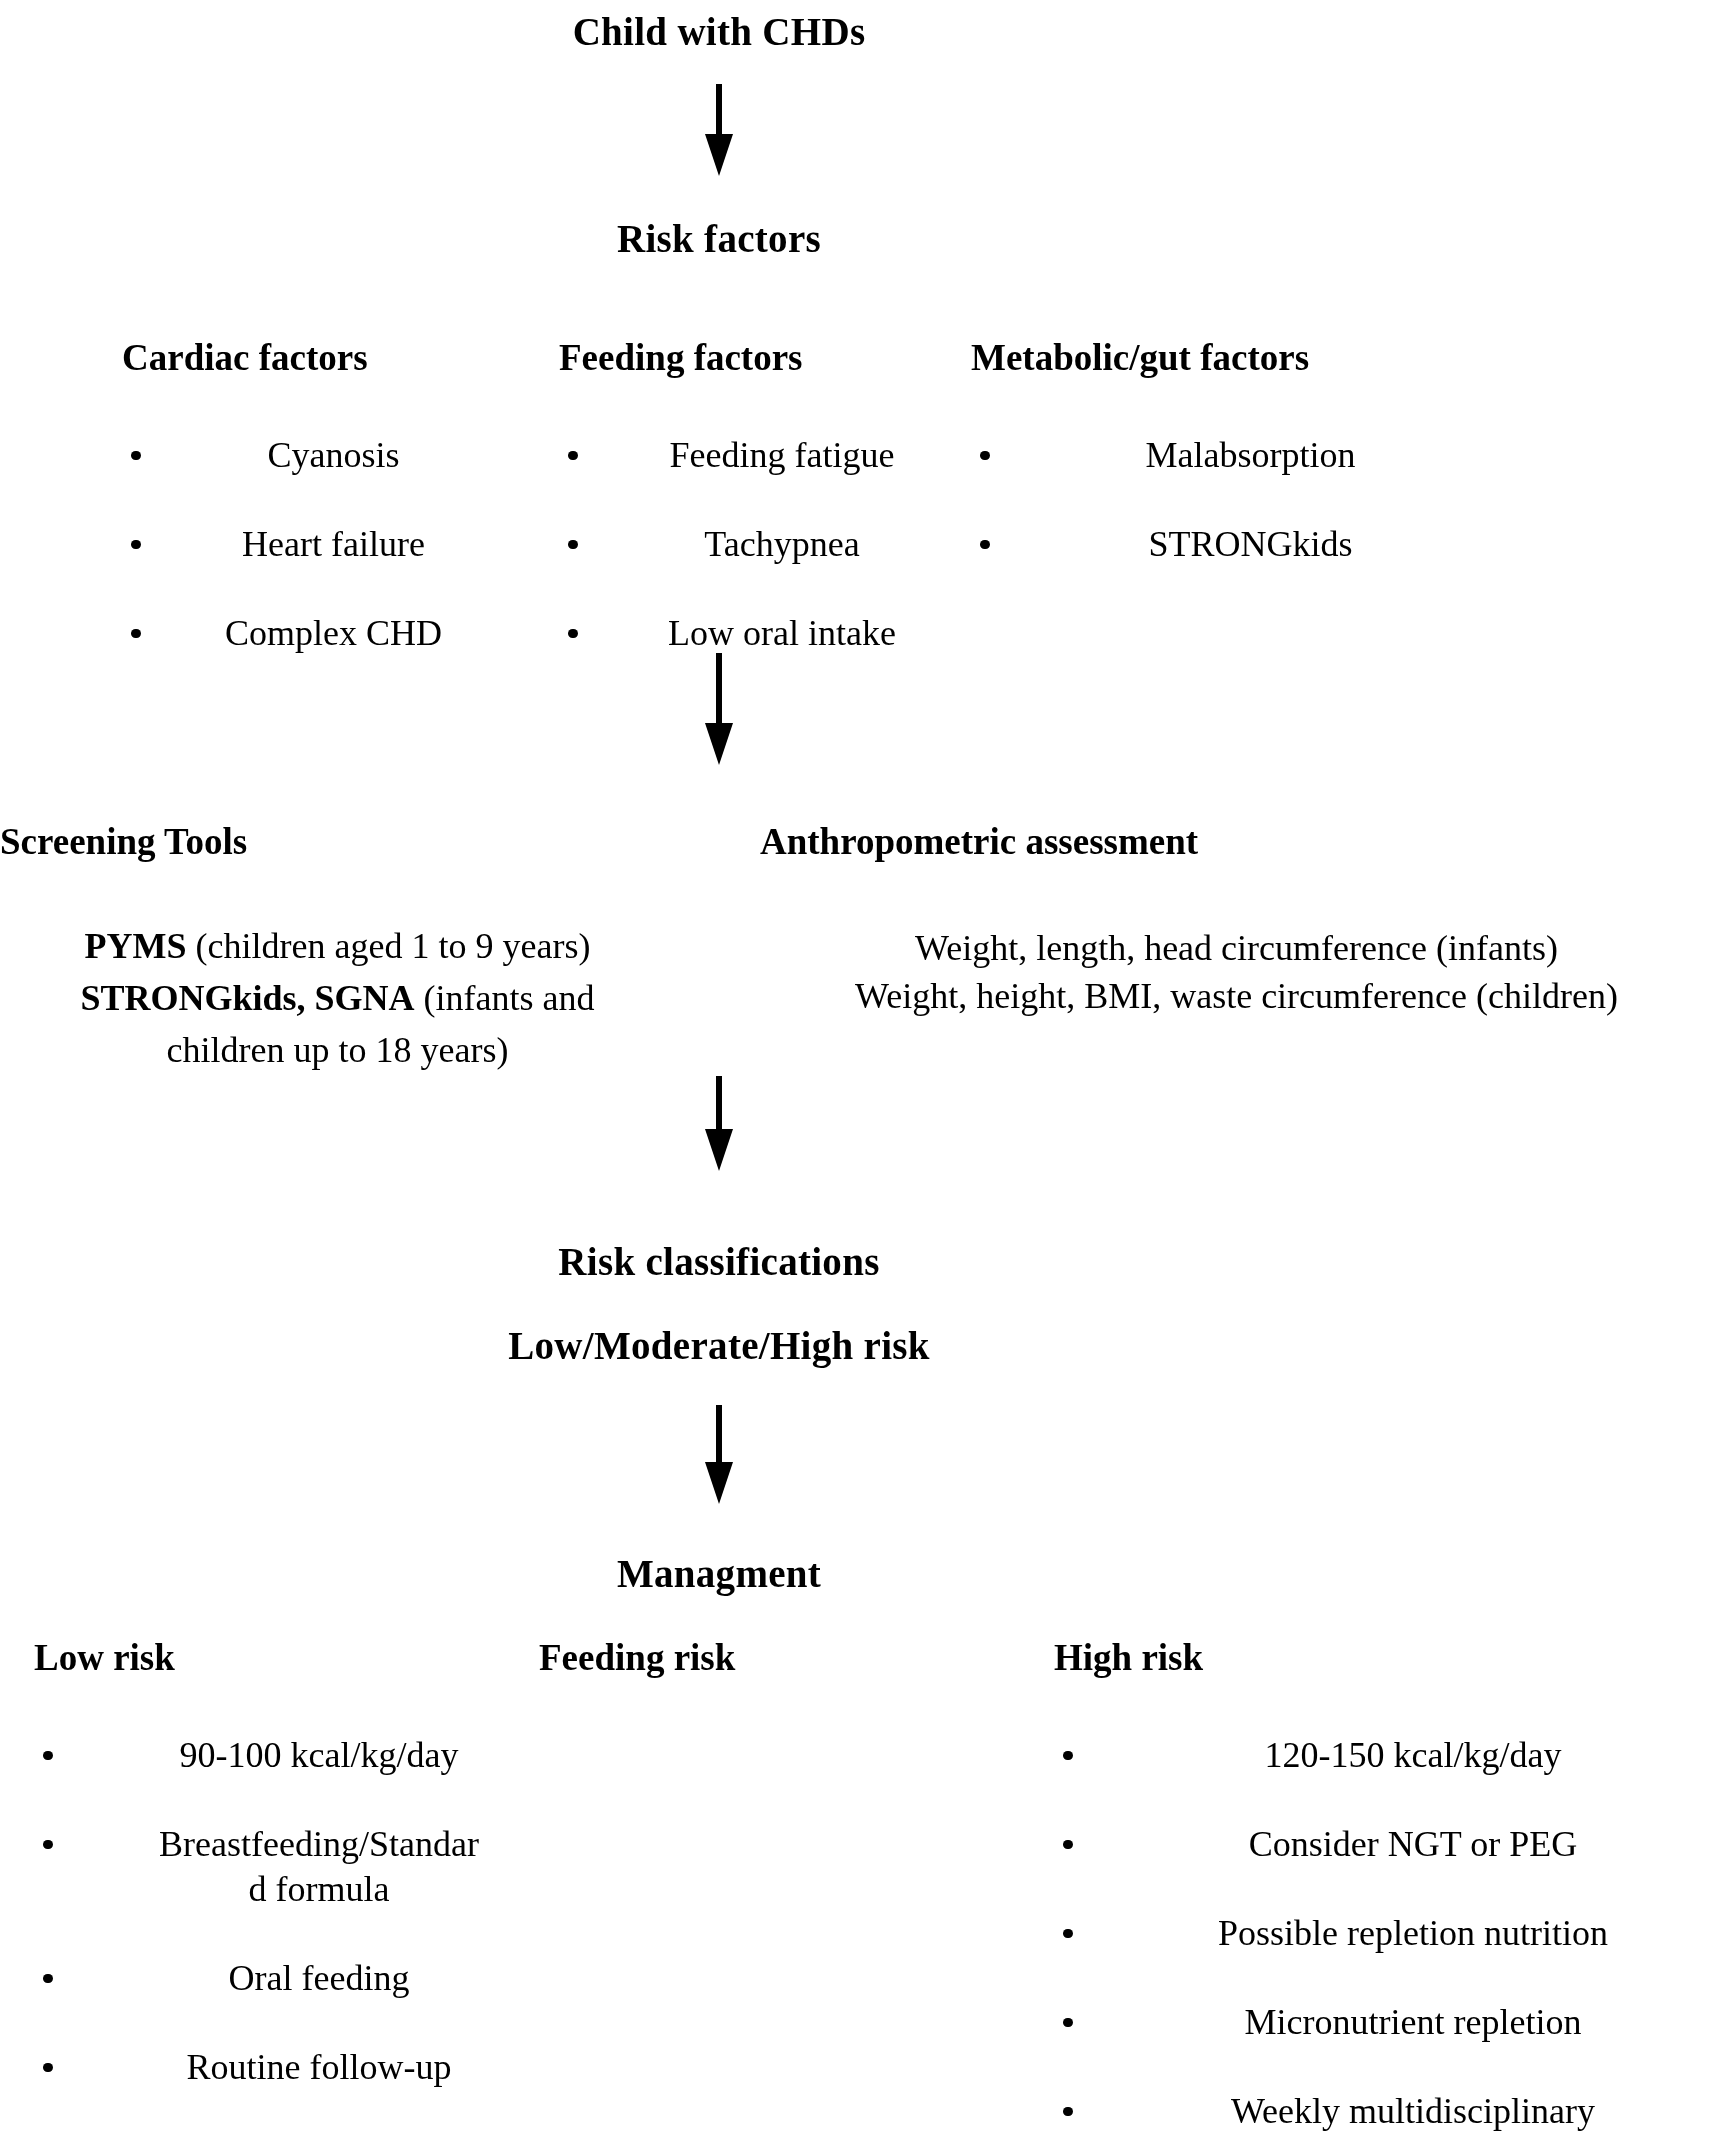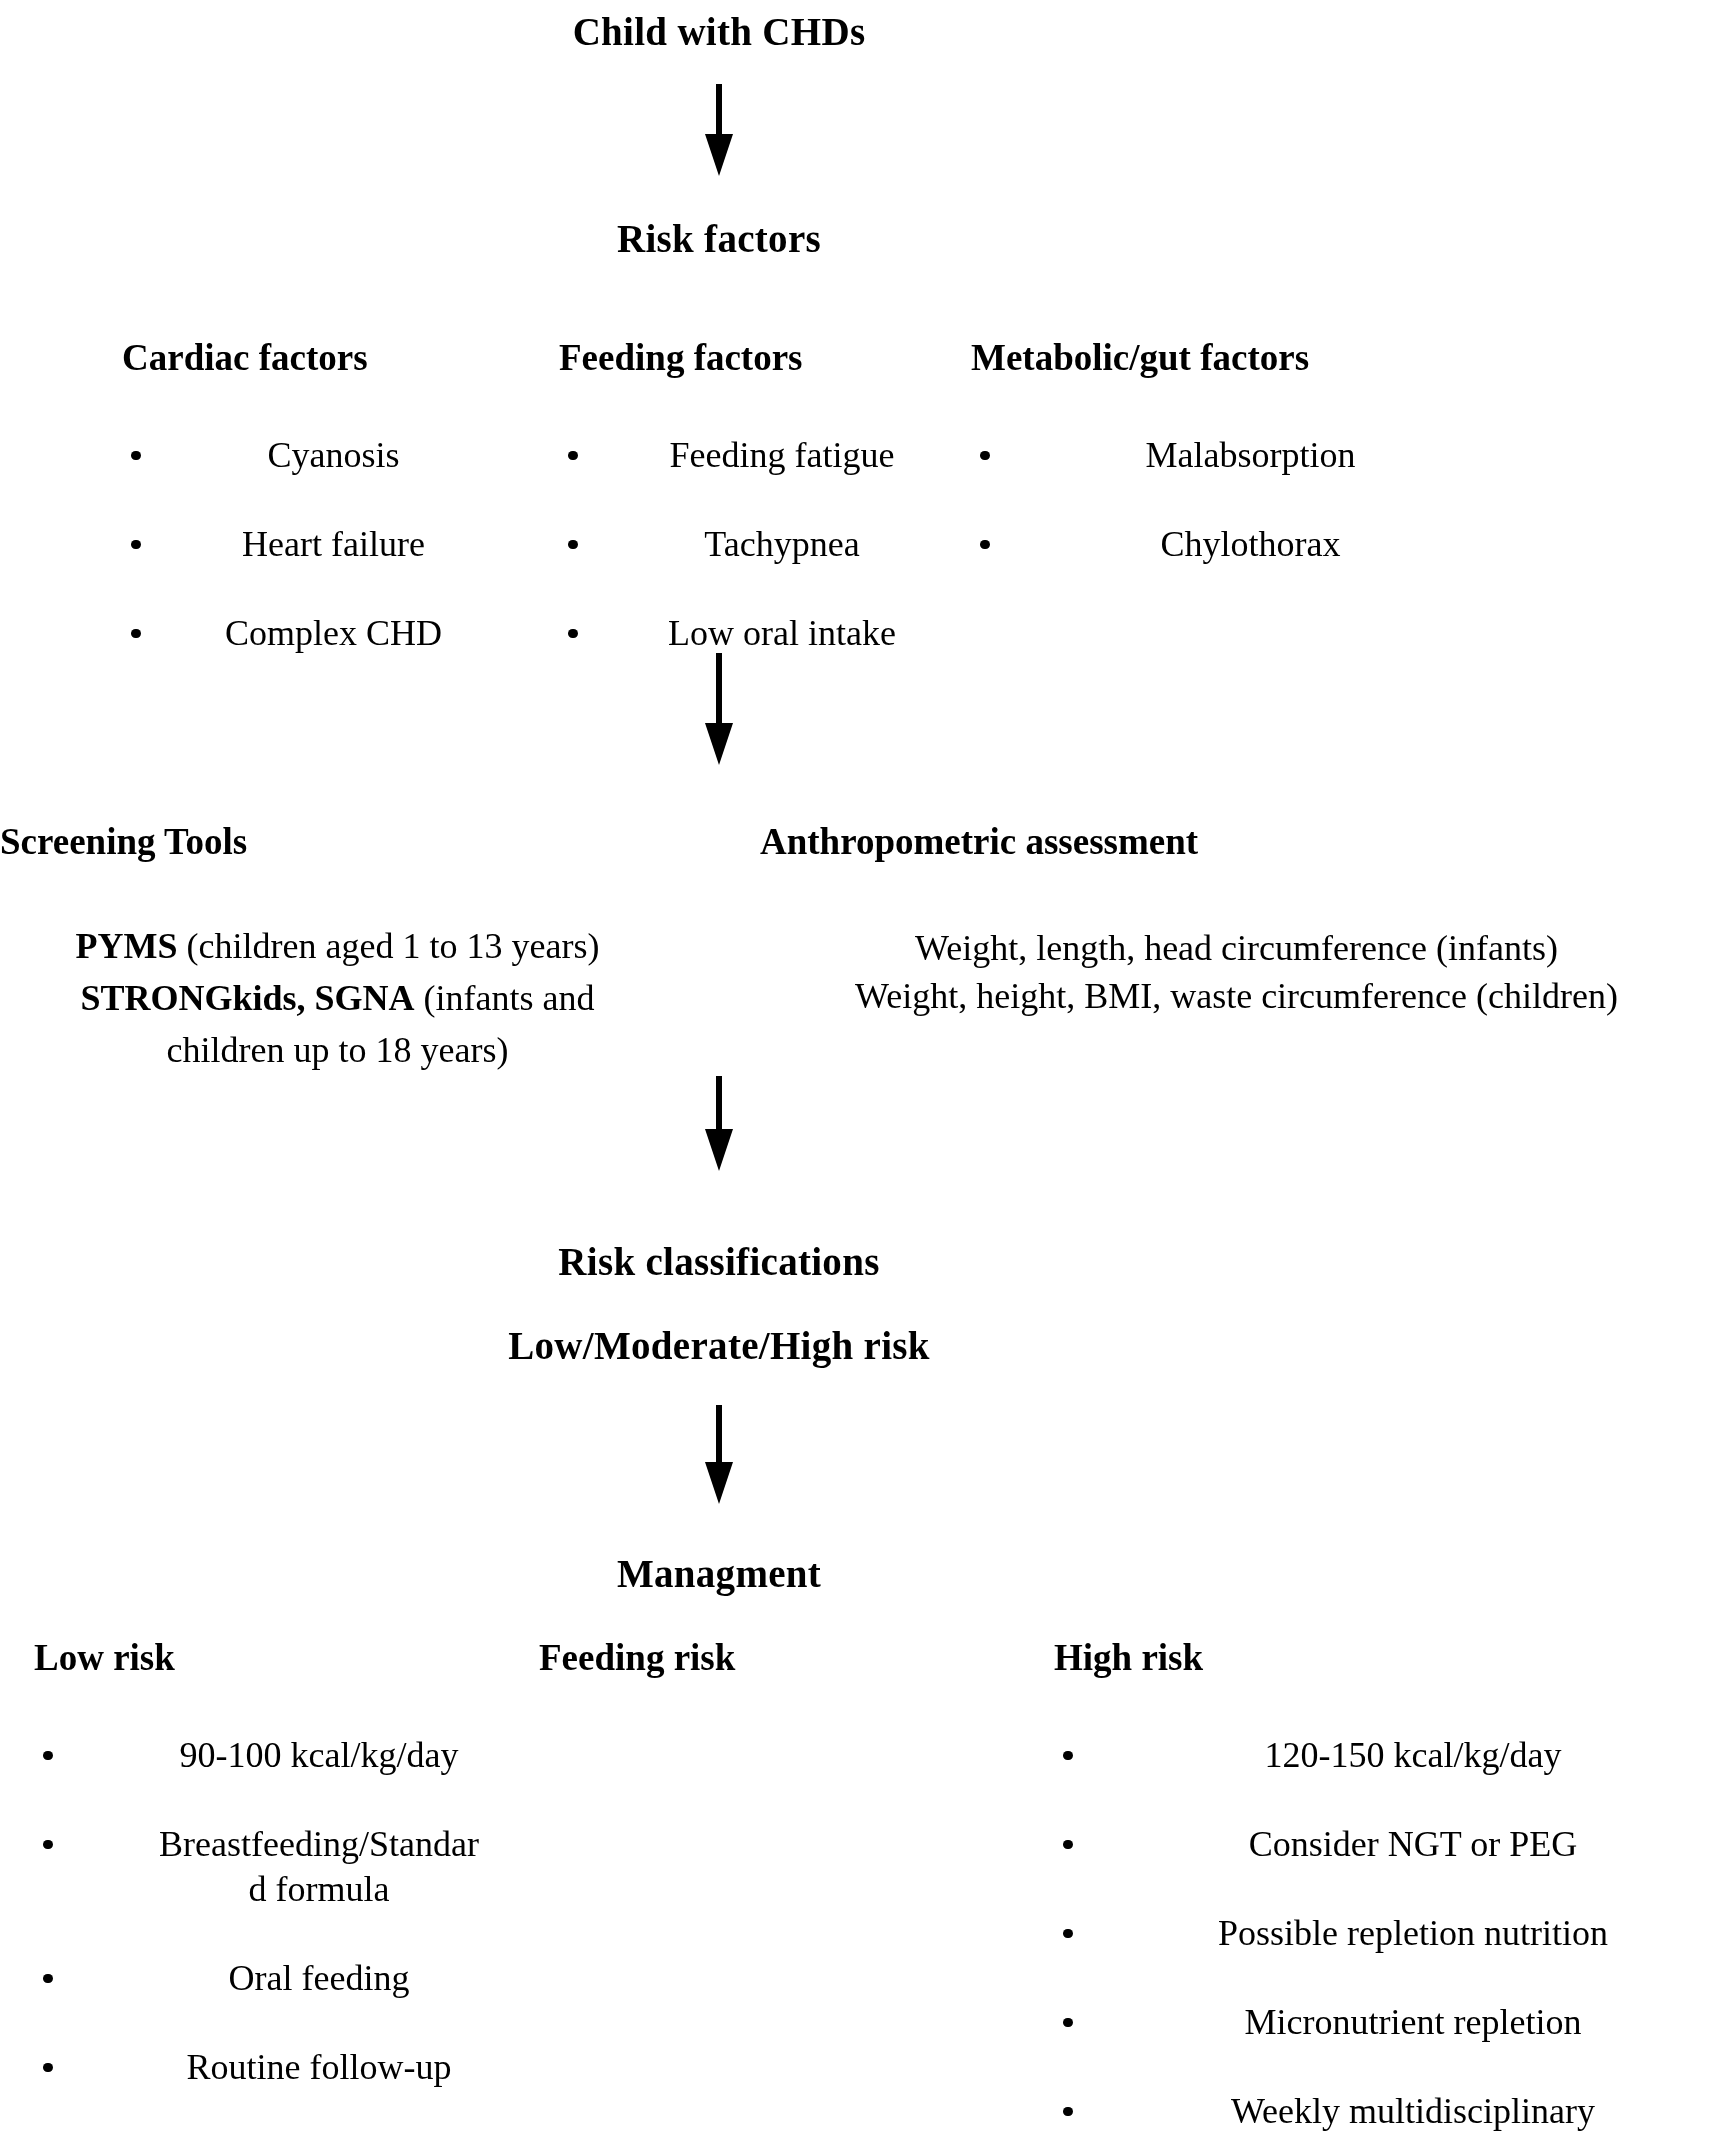--- a/index.html
+++ b/index.html
@@ -136,33 +136,33 @@
 
   <div class="col" style="left:971px;top:336px;width:499px">
     <div class="col-header">Metabolic/gut factors</div>
     <ul class="bullet-list">
       <li class="bullet-item">
         <span class="dot"></span>
         <span>Malabsorption</span>
       </li>
       <li class="bullet-item">
         <span class="dot"></span>
-        <span>Chylothorax</span>
+        <span>STRONGkids</span>
       </li>
     </ul>
   </div>
 
   <div class="arrow" style="top:653px;height:112px">
     <div class="arrow-line"></div>
     <div class="arrow-head"></div>
   </div>
 
   <div class="subhead" style="left:0;width:675px;top:820px">Screening Tools</div>
   <div class="sub" style="left:0;width:675px;top:920px">
-    <span class="b">PYMS</span><span> (children aged 1 to 13 years)</span><br>
+    <span class="b">PYMS</span><span> (children aged 1 to 9 years)</span><br>
     <span class="b">STRONGkids, SGNA</span><span> (infants and</span><br>
     <span>children up to 18 years)</span>
   </div>
 
   <div class="subhead" style="left:760px;width:953px;top:820px">Anthropometric assessment</div>
   <div class="sub sub-tight" style="left:760px;width:953px;top:924px">
     <span>Weight, length, head circumference (infants)</span><br>
     <span>Weight, height, BMI, waste circumference (children)</span>
   </div>
 

